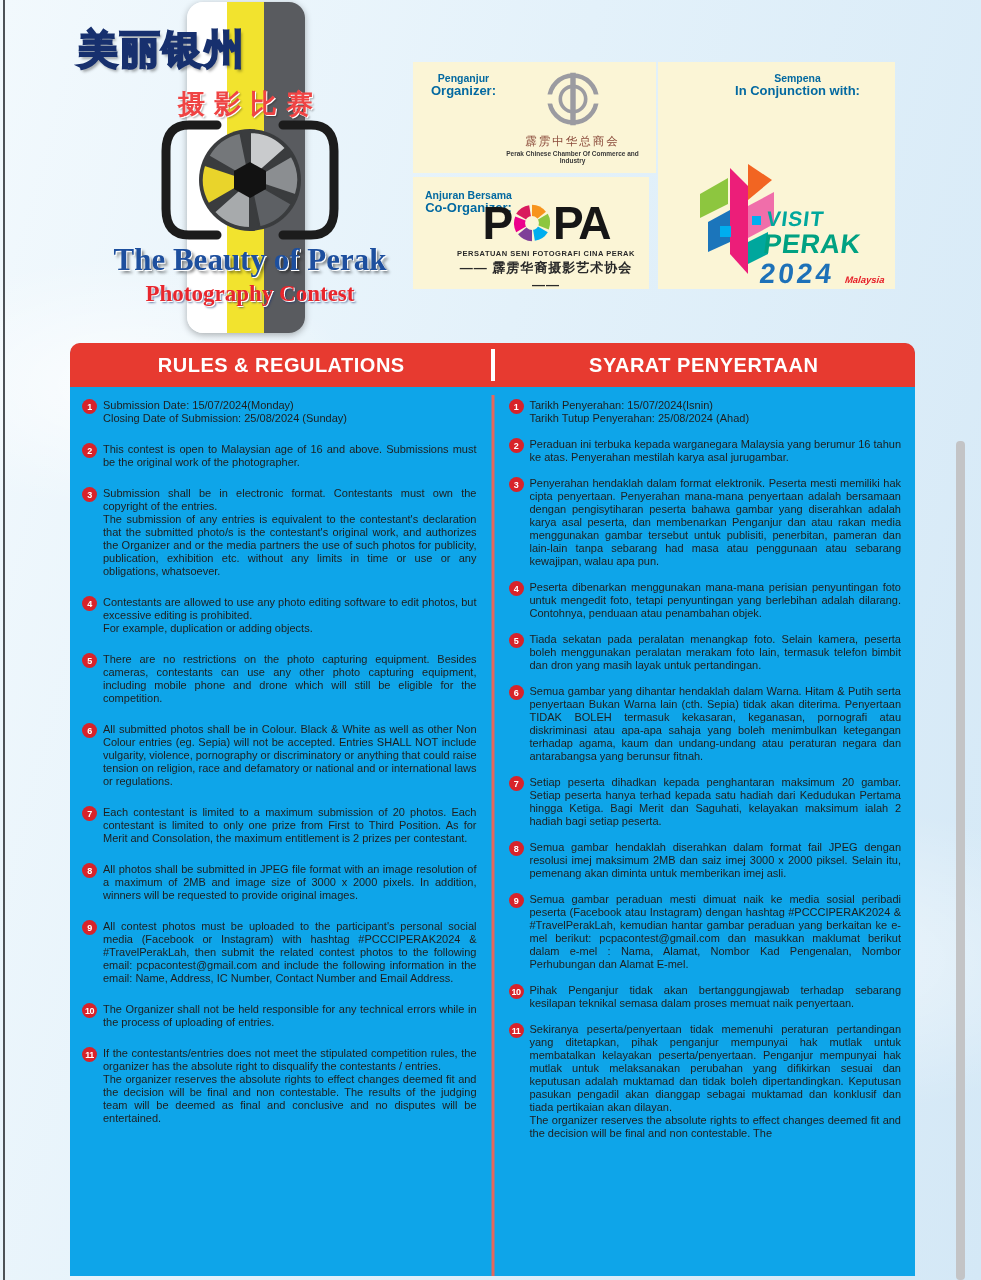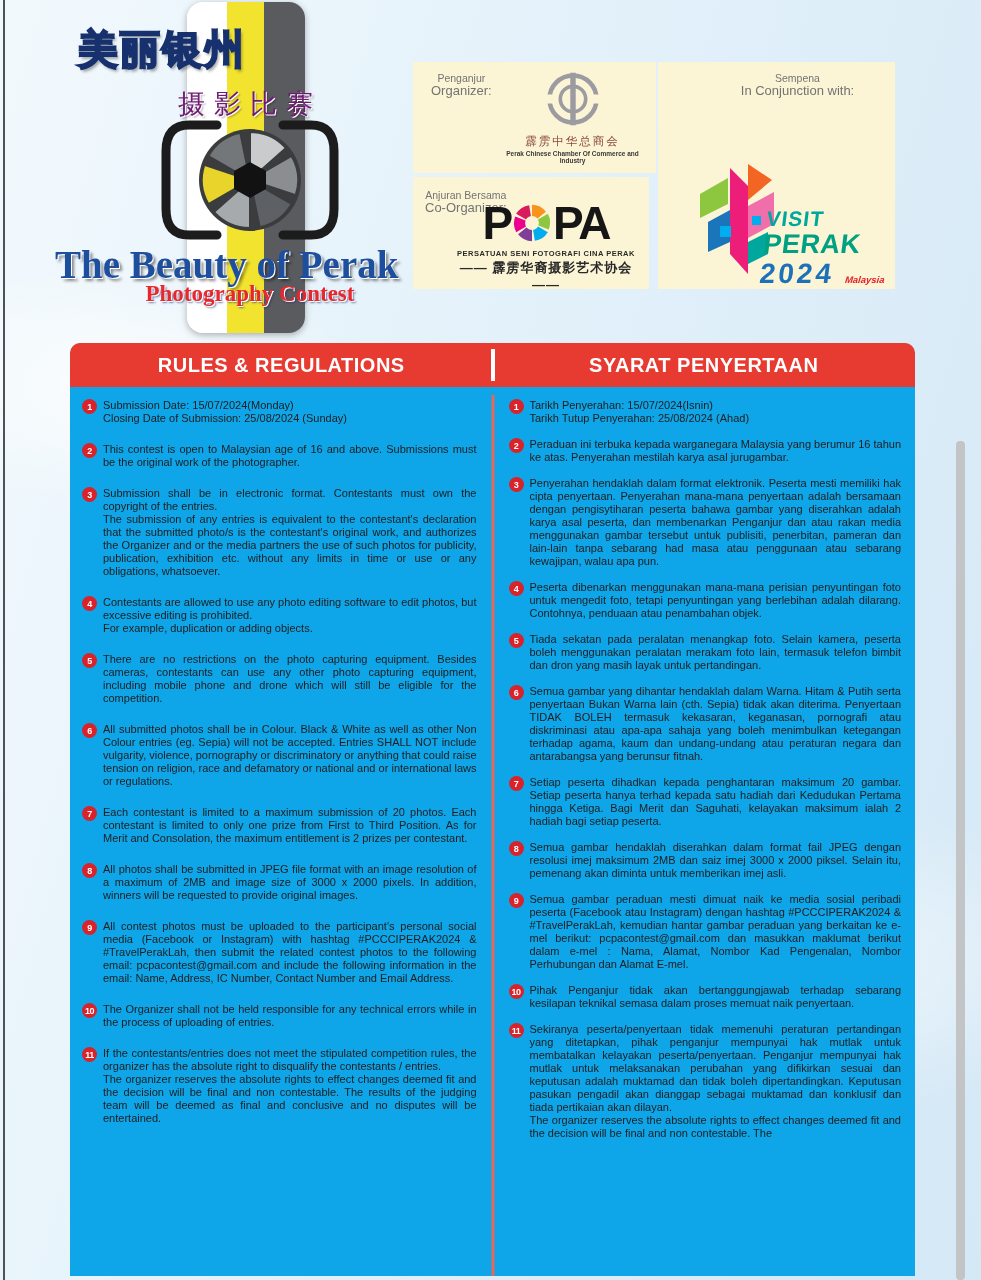--- a/index.html
+++ b/index.html
@@ -18,36 +18,36 @@
 
   
   .flag-card{left:187px;top:2px;width:118px;height:331px;border-radius:16px;overflow:hidden;
     box-shadow:0 2px 7px rgba(0,0,0,.3);display:flex;}
   .flag-card .s1{width:40px;background:#ffffff;}
   .flag-card .s2{width:37px;background:#f2e32e;}
   .flag-card .s3{width:41px;background:#595b5f;}
   .title-zh{left:78px;top:22px;width:344px;text-align:left;font-size:40px;font-weight:900;
     color:#2a5cb8;letter-spacing:2px;-webkit-text-stroke:2px #17306e;
     text-shadow:2px 3px 3px rgba(0,0,0,.35);}
-  .subtitle-zh{left:78px;top:86px;width:344px;text-align:center;font-size:27px;font-weight:400;
-    color:#701a75;letter-spacing:9px;text-shadow:1px 1px 0 #fff,2px 2px 2px rgba(0,0,0,.3);}
+  .subtitle-zh{left:78px;top:86px;width:344px;text-align:center;font-size:27px;font-weight:700;
+    color:#ef4444;letter-spacing:9px;text-shadow:1px 1px 0 #fff,2px 2px 2px rgba(0,0,0,.3);}
   .aperture-svg{left:155px;top:118px;}
-  .title-en{left:55px;top:242px;width:390px;text-align:left;
-    font-family:"Liberation Serif",serif;font-weight:700;font-size:39px;color:#1d4f9e;
+  .title-en{left:55px;top:242px;width:390px;text-align:center;
+    font-family:"Liberation Serif",serif;font-weight:700;font-size:31px;color:#1d4f9e;
     text-shadow:1px 1px 0 #fff,3px 3px 3px rgba(0,0,0,.45);}
   .subtitle-en{left:55px;top:281px;width:390px;text-align:center;
     font-family:"Liberation Serif",serif;font-weight:700;font-size:23px;color:#e8262d;
     text-shadow:1px 1px 0 #fff,2px 2px 2px rgba(23,48,110,.6);}
 
   
   .cream{background:#fbf5d6;}
   .box-organizer{left:413px;top:62px;width:243px;height:111px;}
   .box-coorganizer{left:413px;top:177px;width:236px;height:112px;}
   .box-conjunction{left:658px;top:62px;width:237px;height:227px;}
-  .sp-label{font-weight:400;color:#737373;line-height:1.15;}
+  .sp-label{font-weight:700;color:#0369a1;line-height:1.15;}
   .sp-label .l1{font-size:10.5px;}
   .sp-label .l2{font-size:13px;}
   .org-label{left:18px;top:10px;text-align:center;}
   .co-label{left:12px;top:12px;text-align:center;}
   .conj-label{left:0;top:10px;width:279px;text-align:center;}
   .chamber-wrap{left:82px;top:8px;width:155px;text-align:center;}
   .chamber-zh{font-size:11.5px;color:#8a4a3a;letter-spacing:2px;margin-top:2px;}
   .chamber-en{font-size:6.5px;color:#3a3a3a;font-weight:700;margin-top:1px;}
   .pcpa-wrap{left:38px;top:23px;width:190px;text-align:center;}
   .pcpa-row{display:flex;align-items:center;justify-content:center;}

